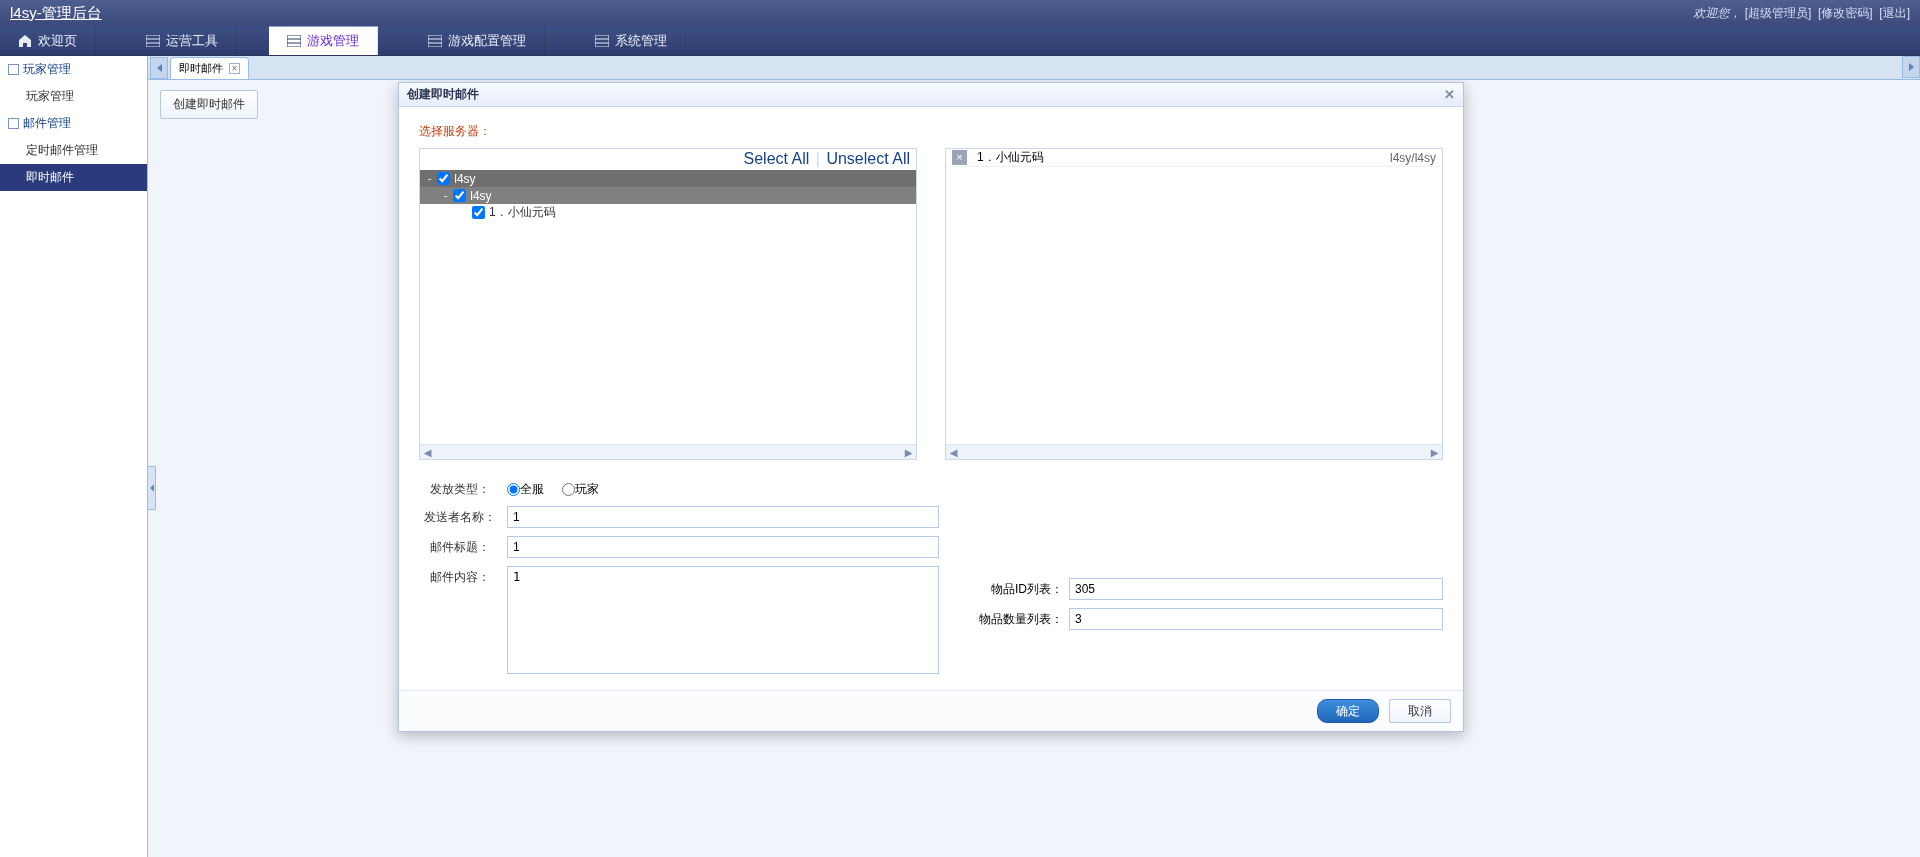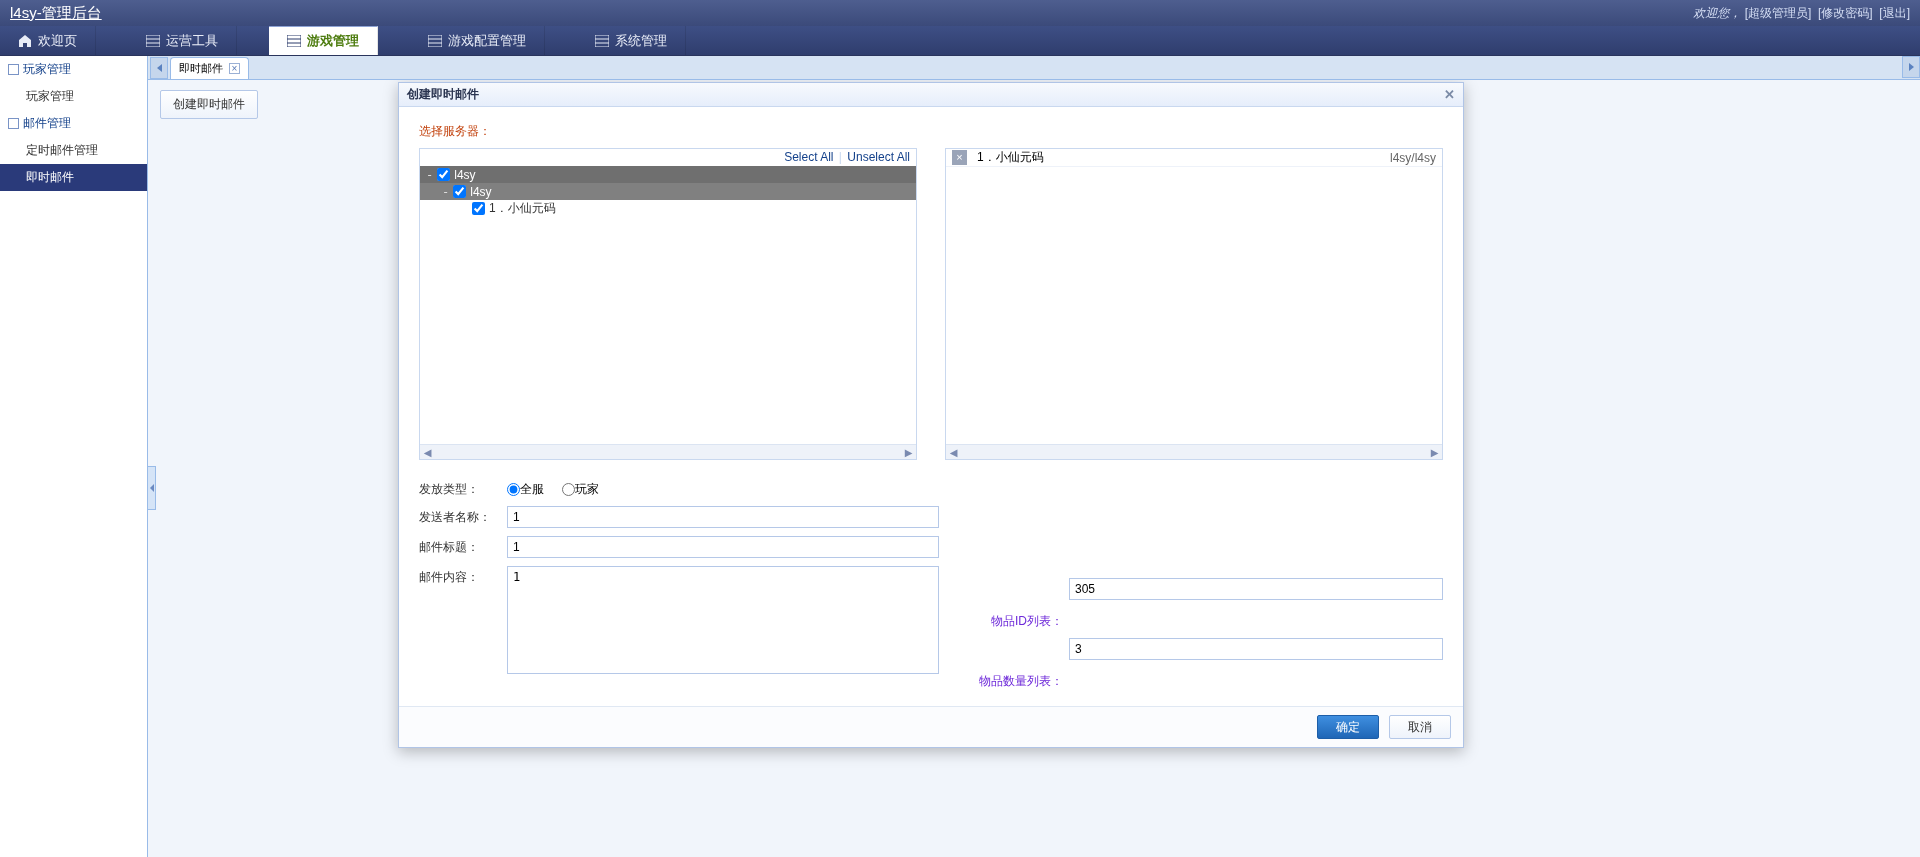--- a/index.html
+++ b/index.html
@@ -36,23 +36,22 @@
   display: flex;
   align-items: center;
   padding: 0 18px;
   color: #e8ecf7;
   cursor: pointer;
   font-size: 13px;
   border-right: 1px solid rgba(0,0,0,0.1);
 }
 .mainnav-item.active {
   background: #fff;
-  color: #4d7c0f;
+  color: #6d28d9;
   border-top: 1px solid #8ea3d5;
-  font-weight: bold;
 }
 .mainnav-item .nav-icon { margin-right: 6px; display: inline-flex; }
 
 .body-area { display: flex; height: calc(857px - 56px); }
 
 .sidebar {
   width: 148px;
   background: #fff;
   border-right: 1px solid #99bbe8;
   position: relative;
@@ -209,21 +208,21 @@
   border: 1px solid #c9d8ef;
   height: 312px;
   display: flex;
   flex-direction: column;
   position: relative;
   background: #fff;
 }
 .panel-toolbar {
   text-align: right;
   padding: 1px 6px 2px;
-  font-size: 12px;
+  font-size: 16px;
 }
 .panel-toolbar a { color: #15428b; cursor: pointer; }
 .panel-toolbar .sep { color: #c9d8ef; margin: 0 2px; }
 
 .tree { flex: 1; overflow: auto; }
 .tree-node {
   display: flex;
   align-items: center;
   height: 17px;
   padding-left: 6px;
@@ -271,26 +270,26 @@
 }
 .panel-footer .track { flex: 1; }
 
 .form-area { margin-top: 18px; display: flex; gap: 30px; }
 .form-left { width: 520px; }
 .form-right { flex: 1; padding-top: 100px; }
 
 .form-row { display: flex; align-items: flex-start; margin-bottom: 8px; }
 .form-label {
   width: 88px;
-  text-align: left;
+  text-align: center;
   padding-right: 6px;
   color: #333;
   padding-top: 3px;
 }
-.form-label-right { width: 100px; text-align: right; padding-right: 6px; color: #6d28d9; padding-top: 3px; margin-top: 32px; }
+.form-label-right { width: 100px; text-align: right; padding-right: 6px; color: #000000; padding-top: 3px; }
 
 .text-input {
   flex: 1;
   height: 22px;
   border: 1px solid #b5c8e8;
   padding: 0 5px;
   font-size: 12px;
 }
 .textarea {
   flex: 1;
@@ -318,20 +317,21 @@
   background: linear-gradient(to bottom,#fff,#eef3fb);
   cursor: pointer;
   font-size: 12px;
   color: #333;
   border-radius: 2px;
 }
 .btn.primary {
   border-color: #1d5ea8;
   background: linear-gradient(to bottom,#3f8fe0,#1f66b6);
   color: #fff;
+  border-radius: 10px;
 }
 svg { display: block; }
 </style>
 </head>
 <body>
 
 <div class="header">
   <span class="header-title">l4sy-管理后台</span>
   <span class="header-right">
     <span>欢迎您，</span>

